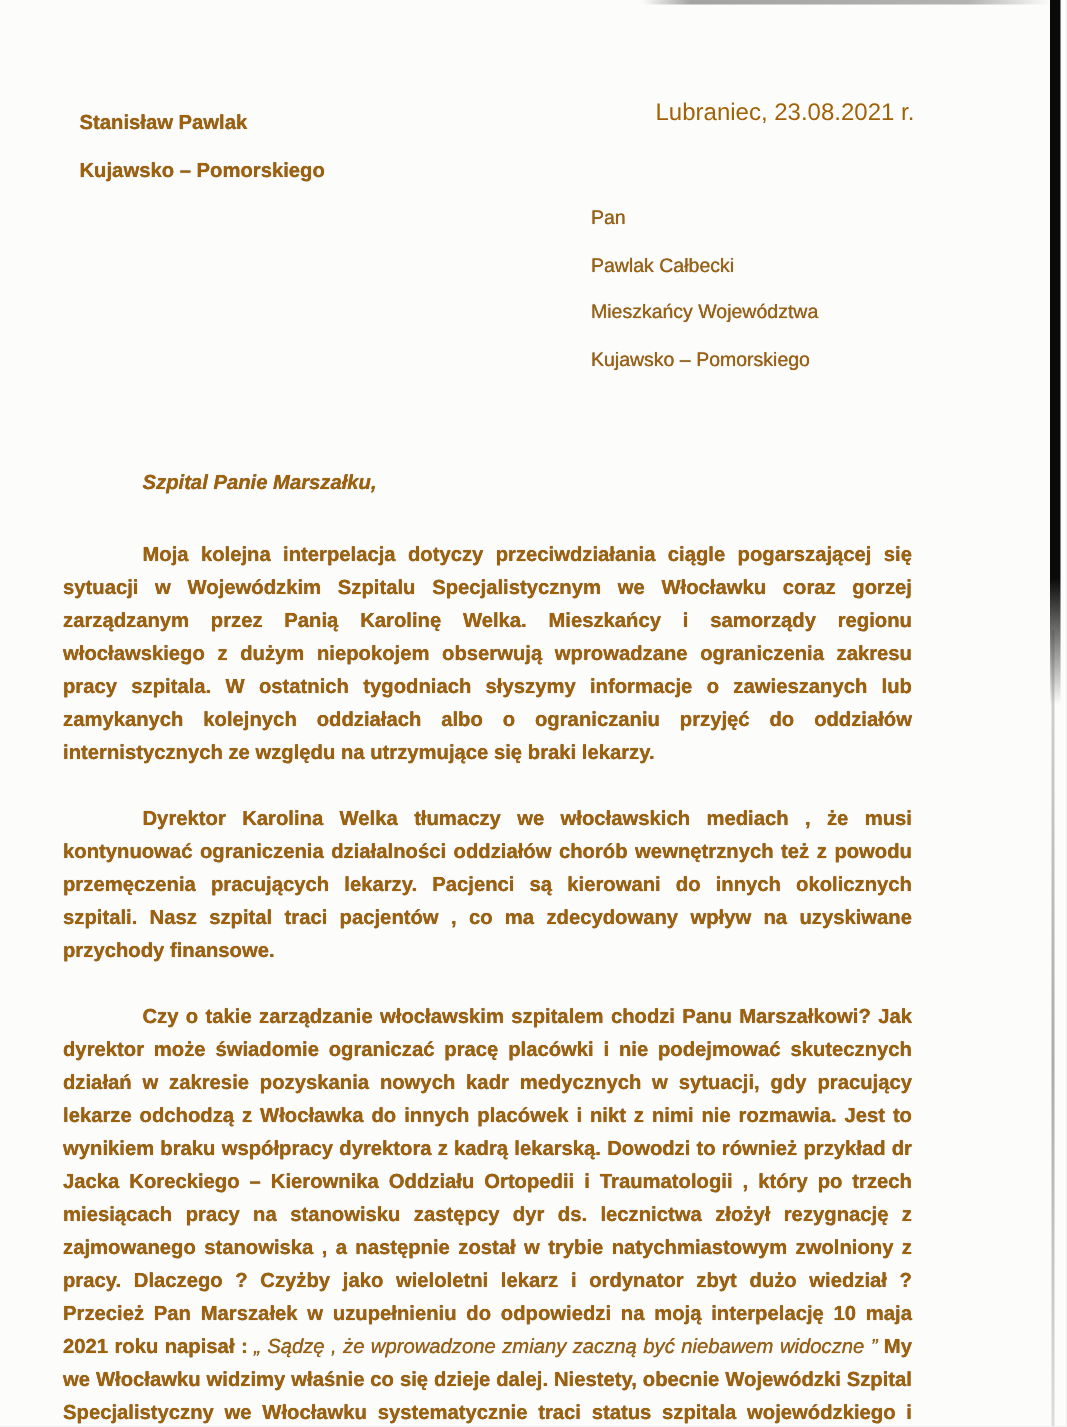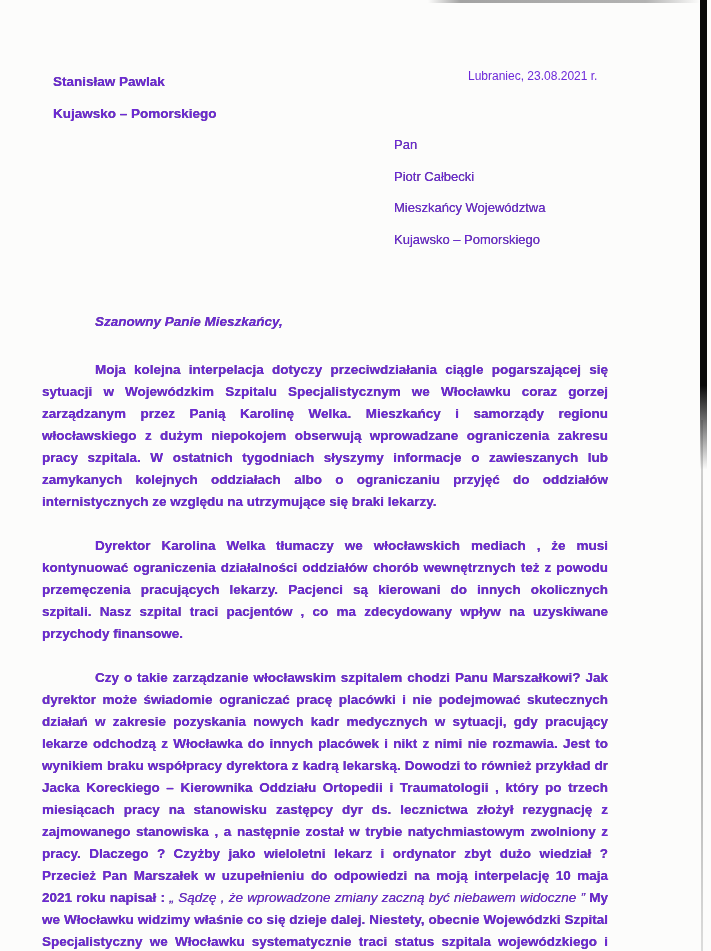--- a/index.html
+++ b/index.html
@@ -7,21 +7,21 @@
     padding: 0;
     background: #e8e8e8;
   }
   .page {
     position: relative;
     width: 711px;
     height: 951px;
     background: #fcfcfb;
     overflow: hidden;
     font-family: "Liberation Sans", sans-serif;
-    color: #6d28d9;
+    color: #a16207;
   }
   
   .artifact-top-streak {
     position: absolute;
     top: 0; left: 428;
     left: 428px;
     width: 272px; height: 3px;
     background: linear-gradient(to right, rgba(90,90,90,0) 0%, rgba(90,90,90,.55) 12%, rgba(90,90,90,.45) 80%, rgba(90,90,90,0) 100%);
   }
   .artifact-right-band {
@@ -43,22 +43,22 @@
   .sender-block {
     position: absolute;
     top: 66px; left: 53px;
     font-size: 13.5px;
     font-weight: 700;
     line-height: 31.5px;
     white-space: nowrap;
   }
   .date-line {
     position: absolute;
-    top: 66px; left: 468px;
-    font-size: 12px;
+    top: 66px; left: 437px;
+    font-size: 16px;
     font-weight: 400;
     line-height: 20px;
     white-space: nowrap;
   }
   .recipient-block {
     position: absolute;
     top: 129px; left: 394px;
     font-size: 13px;
     font-weight: 400;
     line-height: 31.5px;
@@ -97,26 +97,26 @@
 
   <div class="sender-block slightly-fuzzy">
     <div>Stanisław Pawlak</div>
     <div>Kujawsko – Pomorskiego</div>
   </div>
 
   <div class="date-line">Lubraniec, 23.08.2021 r.</div>
 
   <div class="recipient-block slightly-fuzzy">
     <div>Pan</div>
-    <div>Piotr Całbecki</div>
+    <div>Pawlak Całbecki</div>
     <div>Mieszkańcy Województwa</div>
     <div>Kujawsko – Pomorskiego</div>
   </div>
 
   <div class="letter-body slightly-fuzzy">
-    <p class="greeting">Szanowny Panie Mieszkańcy,</p>
+    <p class="greeting">Szpital Panie Marszałku,</p>
     <p class="para"><span class="seg-normal">Moja kolejna interpelacja dotyczy przeciwdziałania ciągle pogarszającej się sytuacji w Wojewódzkim Szpitalu Specjalistycznym we Włocławku coraz gorzej zarządzanym przez Panią Karolinę Welka. Mieszkańcy i samorządy regionu włocławskiego z dużym niepokojem obserwują wprowadzane ograniczenia zakresu pracy szpitala. W ostatnich tygodniach słyszymy informacje o zawieszanych lub zamykanych kolejnych oddziałach albo o ograniczaniu przyjęć do oddziałów internistycznych ze względu na utrzymujące się braki lekarzy.</span></p>
     <p class="para"><span class="seg-normal">Dyrektor Karolina Welka tłumaczy we włocławskich mediach , że musi kontynuować ograniczenia działalności oddziałów chorób wewnętrznych też z powodu przemęczenia pracujących lekarzy. Pacjenci są kierowani do innych okolicznych szpitali. Nasz szpital traci pacjentów , co ma zdecydowany wpływ na uzyskiwane przychody finansowe.</span></p>
     <p class="para"><span class="seg-normal">Czy o takie zarządzanie włocławskim szpitalem chodzi Panu Marszałkowi? Jak dyrektor może świadomie ograniczać pracę placówki i nie podejmować skutecznych działań w zakresie pozyskania nowych kadr medycznych w sytuacji, gdy pracujący lekarze odchodzą z Włocławka do innych placówek i nikt z nimi nie rozmawia. Jest to wynikiem braku współpracy dyrektora z kadrą lekarską. Dowodzi to również przykład dr Jacka Koreckiego – Kierownika Oddziału Ortopedii i Traumatologii , który po trzech miesiącach pracy na stanowisku zastępcy dyr ds. lecznictwa złożył rezygnację z zajmowanego stanowiska , a następnie został w trybie natychmiastowym zwolniony z pracy. Dlaczego ? Czyżby jako wieloletni lekarz i ordynator zbyt dużo wiedział ? Przecież Pan Marszałek w uzupełnieniu do odpowiedzi na moją interpelację 10 maja 2021 roku napisał : </span><span class="seg-bold-italic">„ Sądzę , że wprowadzone zmiany zaczną być niebawem widoczne ”</span><span class="seg-normal">  My we Włocławku widzimy właśnie co się dzieje dalej. Niestety, obecnie Wojewódzki Szpital Specjalistyczny we Włocławku systematycznie traci status szpitala wojewódzkiego i staje się szpitalem powiatowym – miejskim.</span></p>
 
   </div>
 
 </div>
 
 </body></html>

